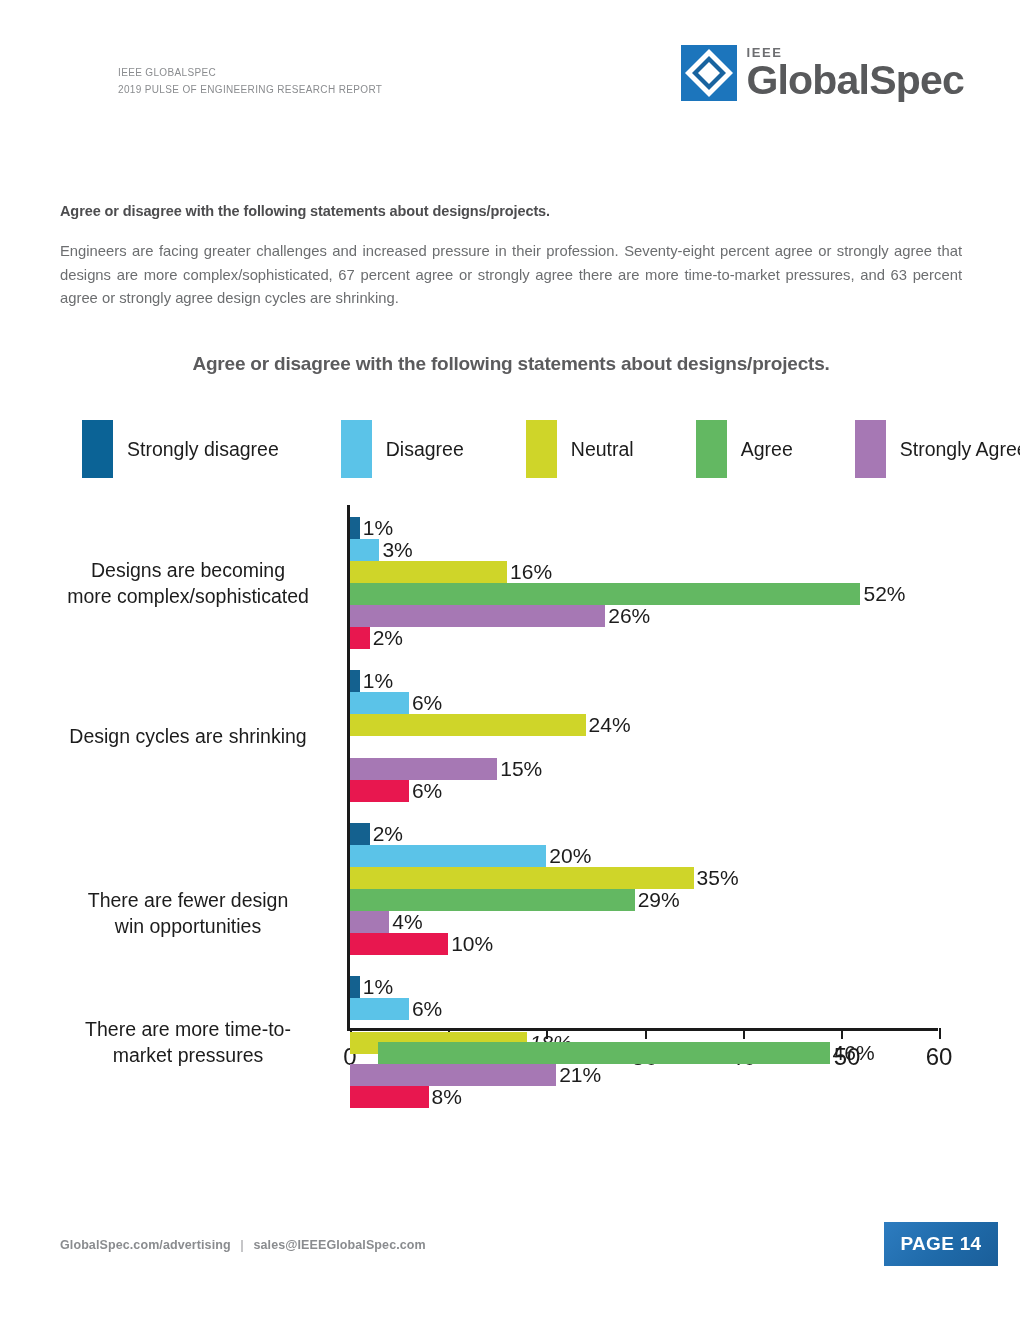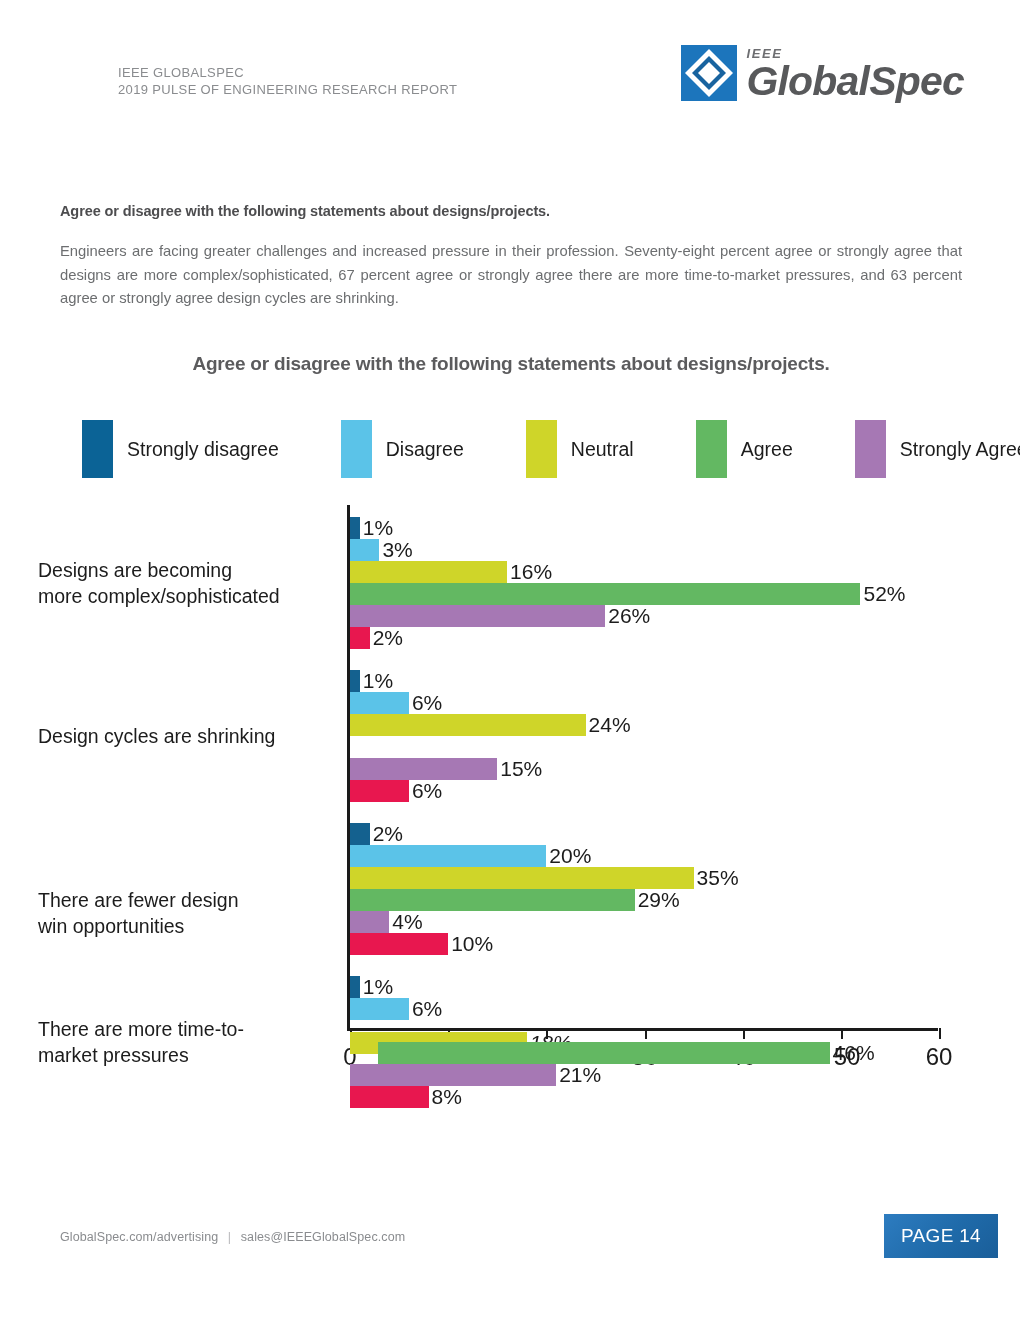--- a/index.html
+++ b/index.html
@@ -17,34 +17,33 @@
   .page-header {
     position: absolute;
     top: 0; left: 0;
     width: 1020px;
     height: 120px;
   }
   .header-meta {
     position: absolute;
     left: 118px;
     top: 64px;
-    font-size: 13px;
+    font-size: 10px;
     line-height: 17px;
     letter-spacing: 0.35px;
     color: #8a8c8f;
     font-weight: 400;
   }
   .logo-block {
     position: absolute;
     right: 56px;
     top: 45px;
     display: flex;
-    align-items: flex-end;
+    align-items: center;
     gap: 9px;
-    font-style: italic;
   }
   .logo-mark { width: 56px; height: 56px; display: block; }
   .logo-words { display: flex; flex-direction: column; justify-content: center; }
   .logo-ieee {
     font-size: 13px;
     font-weight: 700;
     color: #6d6e71;
     letter-spacing: 1.6px;
     line-height: 13px;
     margin-bottom: 1px;
@@ -153,21 +152,21 @@
     transform: translateX(-50%);
     font-weight: 400;
   }
 
   
   .group { position: absolute; left: 0; width: 902px; }
   .cat-label {
     position: absolute;
     right: 624px;
     width: 300px;
-    text-align: left;
+    text-align: center;
     font-size: 19.5px;
     line-height: 26px;
     color: #1c1c1c;
     font-weight: 400;
   }
   .bar-row { position: absolute; left: 290px; height: 22px; }
   .bar {
     height: 22px;
     float: left;
   }
@@ -178,23 +177,24 @@
     color: #1c1c1c;
     margin-left: 3px;
     white-space: nowrap;
     font-weight: 400;
   }
 
   
   .page-footer {
     position: absolute;
     left: 0;
-    bottom: 8px;
+    bottom: 0;
     width: 1020px;
     height: 110px;
+    font-weight: bold;
   }
   .footer-text {
     position: absolute;
     left: 60px;
     top: 28px;
     font-size: 12.5px;
     color: #8a8c8f;
     letter-spacing: 0.1px;
   }
   .footer-sep { margin: 0 6px; color: #b9babc; }

